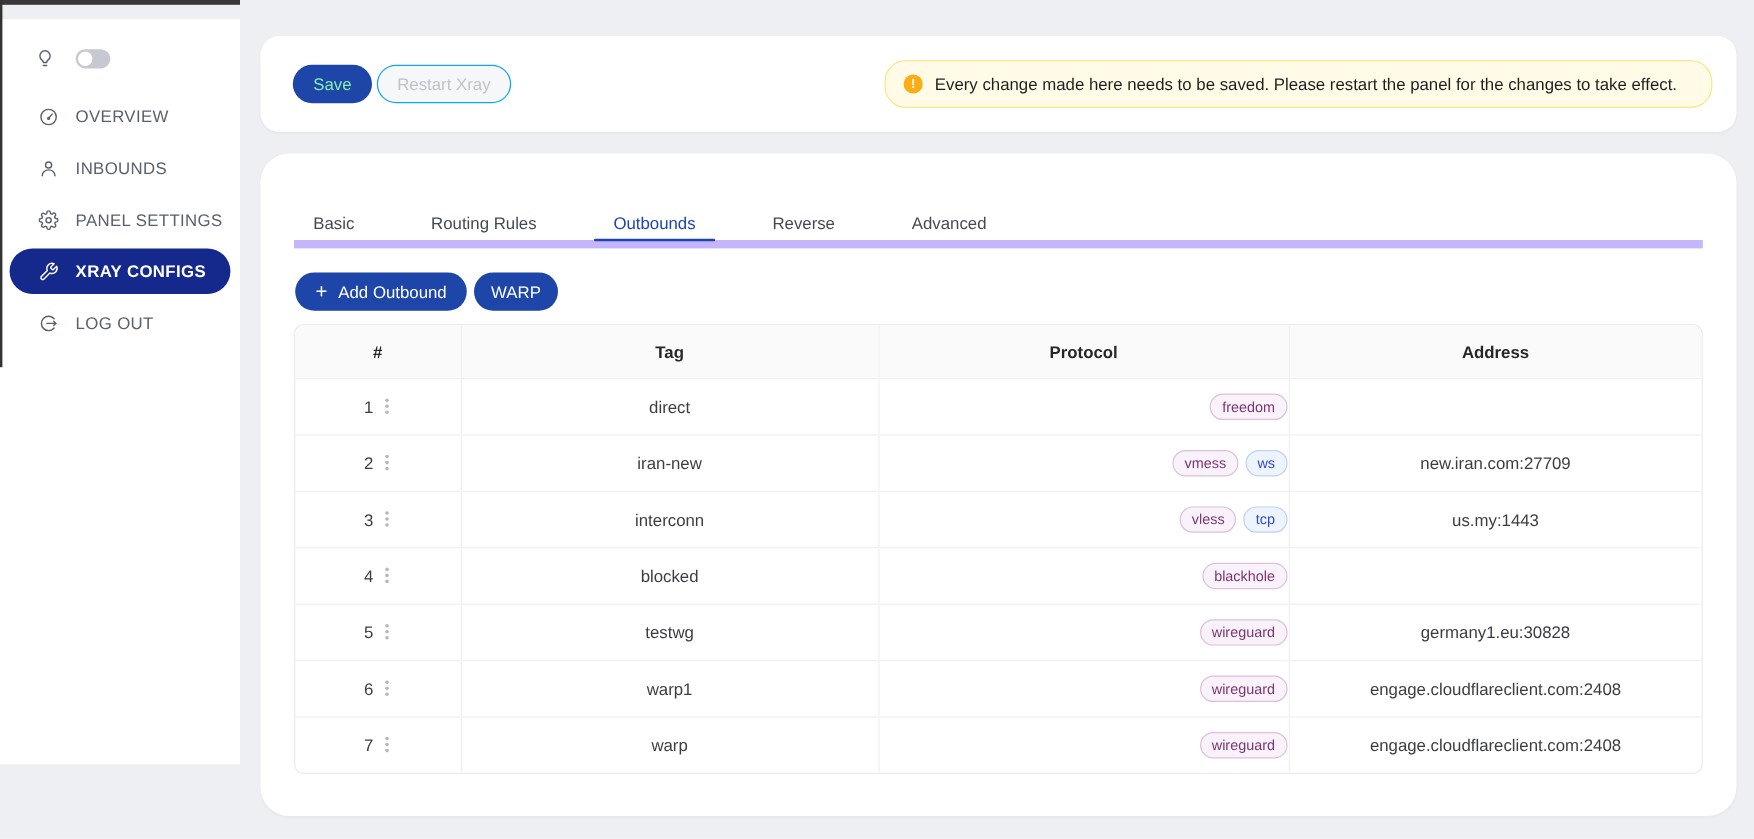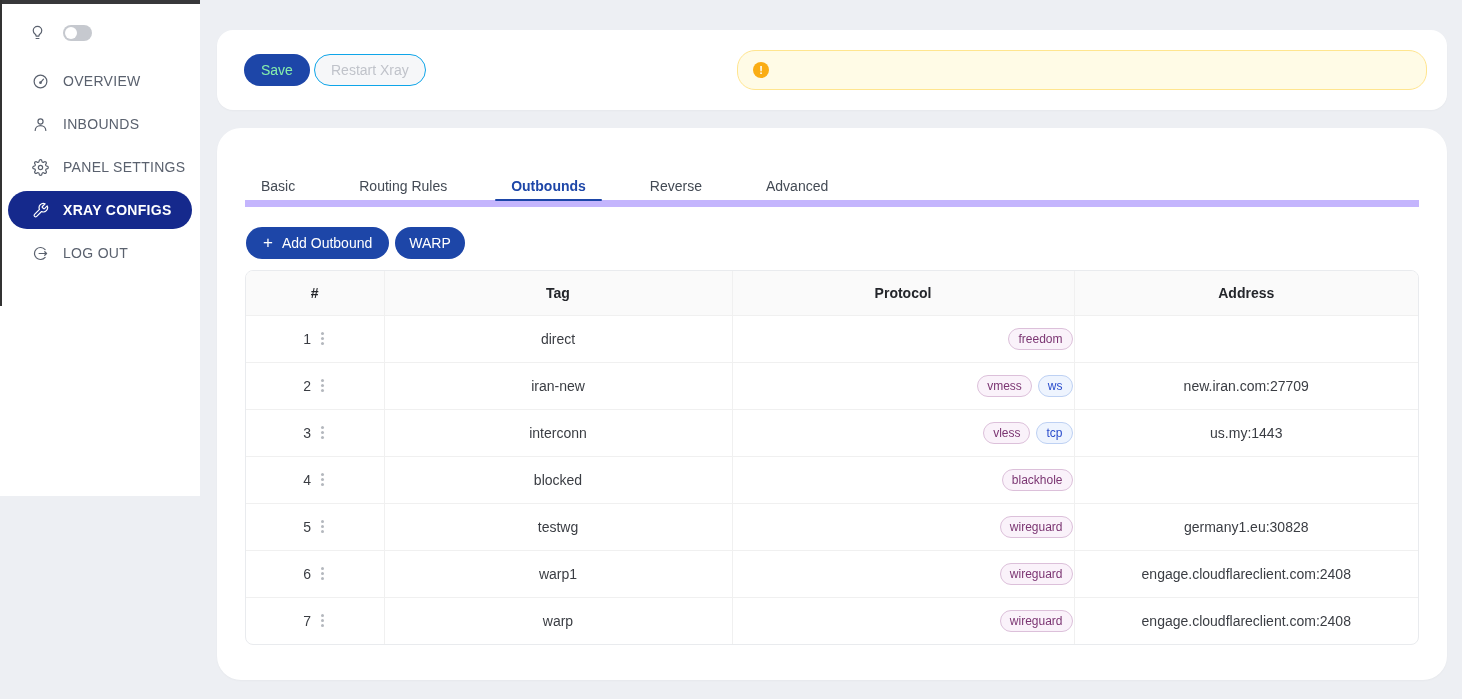--- a/index.html
+++ b/index.html
@@ -22,21 +22,21 @@
     width:1462px;height:699px;position:relative;overflow:hidden;
     background:var(--page-bg);
     font-family:"Liberation Sans",sans-serif;
     -webkit-font-smoothing:antialiased;
   }
   
   .edge-top{position:absolute;left:0;top:0;width:200px;height:4px;background:#38383a;z-index:9}
   .edge-left{position:absolute;left:0;top:0;width:2px;height:306px;background:#333;z-index:9}
 
   
-  .sidebar{position:absolute;left:0;top:0;width:200px;height:496px;background:#fff;z-index:1}
+  .sidebar{position:absolute;left:0;top:16px;width:200px;height:621px;background:#fff;z-index:1}
   .theme-row{position:absolute;top:24px;left:29px;display:flex;align-items:center;gap:17px}
   .bulb{color:#5a616e;display:flex}
   .switch{width:29px;height:16px;border-radius:8px;background:#c6c9cf;position:relative;cursor:pointer}
   .switch .knob{position:absolute;left:2px;top:2px;width:12px;height:12px;border-radius:50%;background:#fff}
   .nav{position:absolute;top:57px;left:0;right:0}
   .nav-item{height:38px;margin:5px 8px;display:flex;align-items:center;gap:14px;padding-left:24px;
     border-radius:19px;color:#5a616e;font-size:14px;font-weight:500;letter-spacing:.3px;cursor:pointer;white-space:nowrap}
   .nav-item .icn{display:flex;flex:none}
   .nav-item.active{background:var(--sidebar-active);color:#fff;font-weight:600}
 
@@ -53,21 +53,21 @@
     border:1px solid var(--alert-border);border-radius:18px;display:flex;align-items:center;gap:10px;
     padding:0 15px;font-size:14px;color:#1f1f1f;white-space:nowrap}
   .alert-icon{width:16px;height:16px;border-radius:50%;background:var(--alert-icon);color:#fff;
     font-size:11px;font-weight:700;display:flex;align-items:center;justify-content:center;flex:none}
 
   .maincard{position:absolute;left:17px;top:128px;width:1230px;height:552px;background:#fff;border-radius:24px;
     box-shadow:0 1px 2px rgba(0,0,0,.03)}
   .tabs{position:absolute;top:38px;left:28px;right:28px;height:41px;border-bottom:7px solid #c4b5fd;
     display:flex;gap:32px}
   .tab{padding:0 16px;line-height:40px;font-size:14px;color:#434a54;position:relative;cursor:pointer}
-  .tab.active{color:var(--primary);font-weight:700}
+  .tab.active{color:var(--primary);font-weight:400}
   .tab.active::after{content:"";position:absolute;left:0;right:0;bottom:-1px;height:2px;background:var(--primary);border-radius:2px}
 
   .actions{position:absolute;top:99px;left:29px;display:flex;gap:6px}
   .btn-add{height:32px;border:none;border-radius:16px;background:var(--primary);color:#fff;
     padding:0 17px;font-size:14px;font-weight:500;display:flex;align-items:center;gap:9px}
   .plus{font-size:17px;font-weight:400;line-height:1;margin-top:-1px}
   .btn-warp{height:32px;border:none;border-radius:16px;background:var(--primary);color:#fff;
     padding:0 14px;font-size:14px;font-weight:500}
 
   .table-wrap{position:absolute;top:142px;left:28px;width:1174px;border:1px solid #e9ebee;border-radius:8px;overflow:hidden}
@@ -152,20 +152,21 @@
     </nav>
 </aside>
 
 <div class="main">
 
   <section class="topcard">
     <button class="btn btn-save">Save</button>
     <button class="btn btn-restart">Restart Xray</button>
     <div class="alert">
       <span class="alert-icon">!</span>
+      <span>Every change made here needs to be saved. Please restart the panel for the changes to take effect.</span>
     </div>
   </section>
 
   <section class="maincard">
     <div class="tabs" id="tabs">
         <div class="tab"><span>Basic</span></div>
         <div class="tab"><span>Routing Rules</span></div>
         <div class="tab active"><span>Outbounds</span></div>
         <div class="tab"><span>Reverse</span></div>
         <div class="tab"><span>Advanced</span></div>

